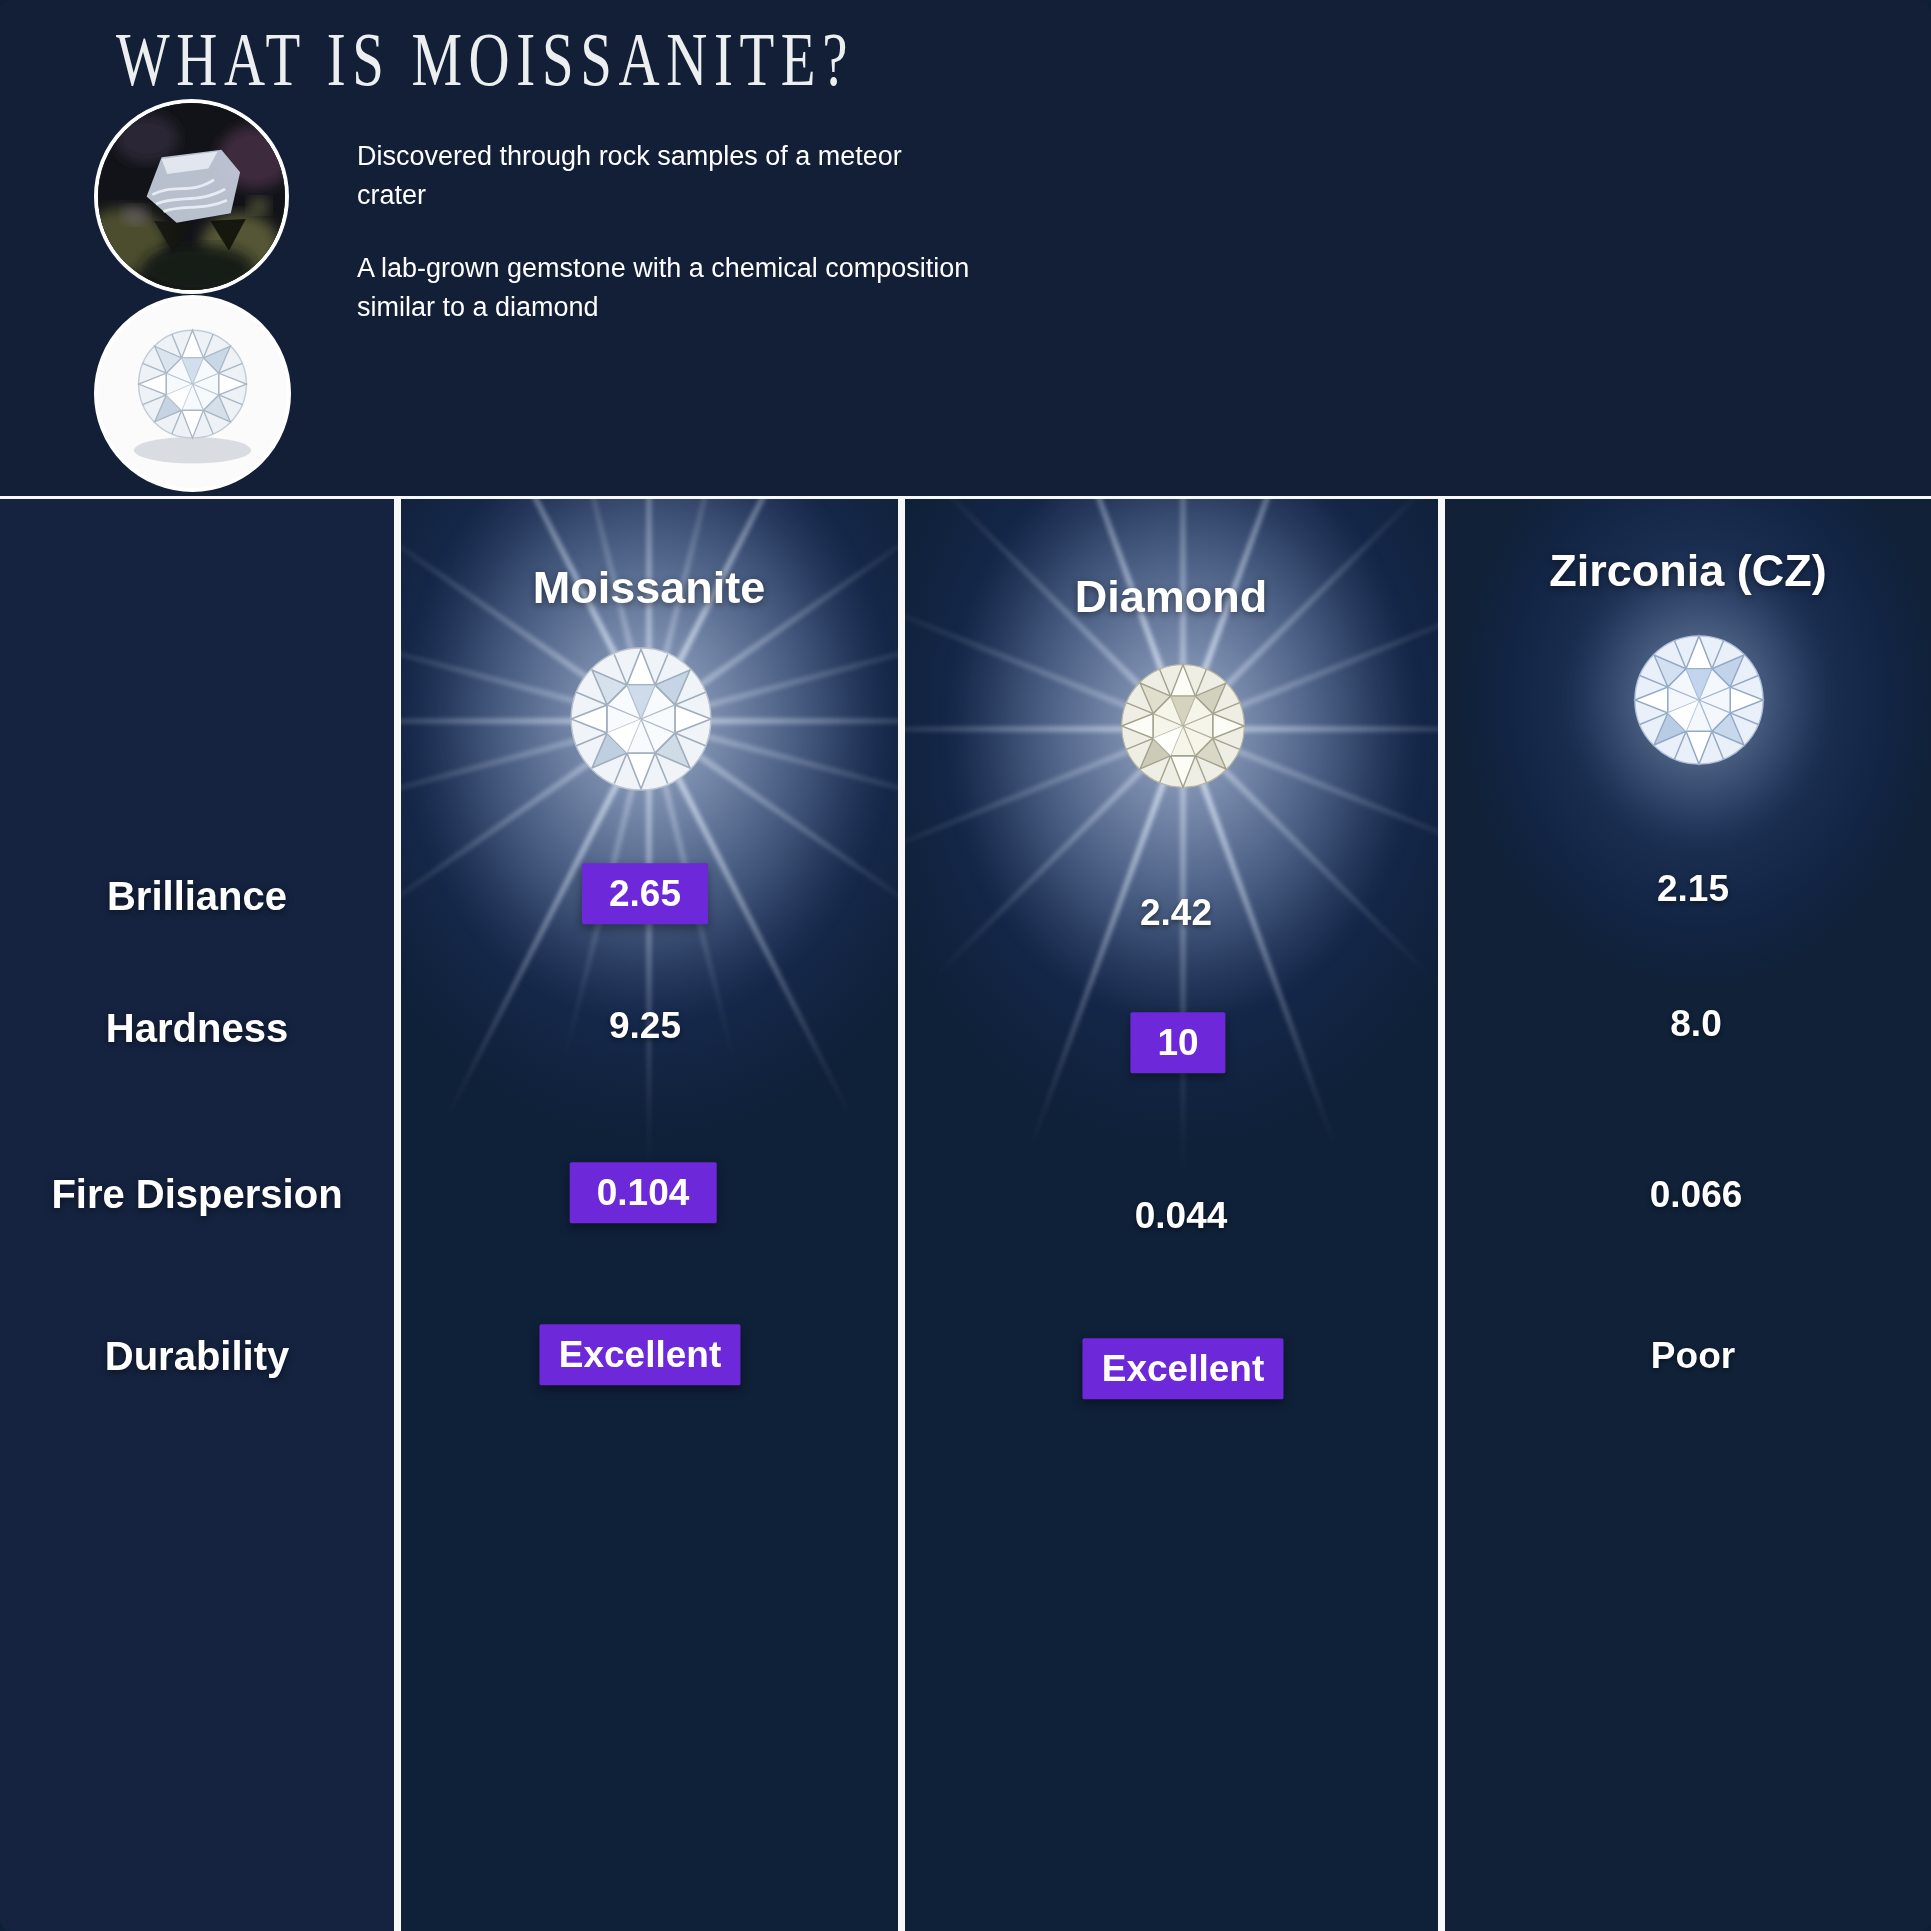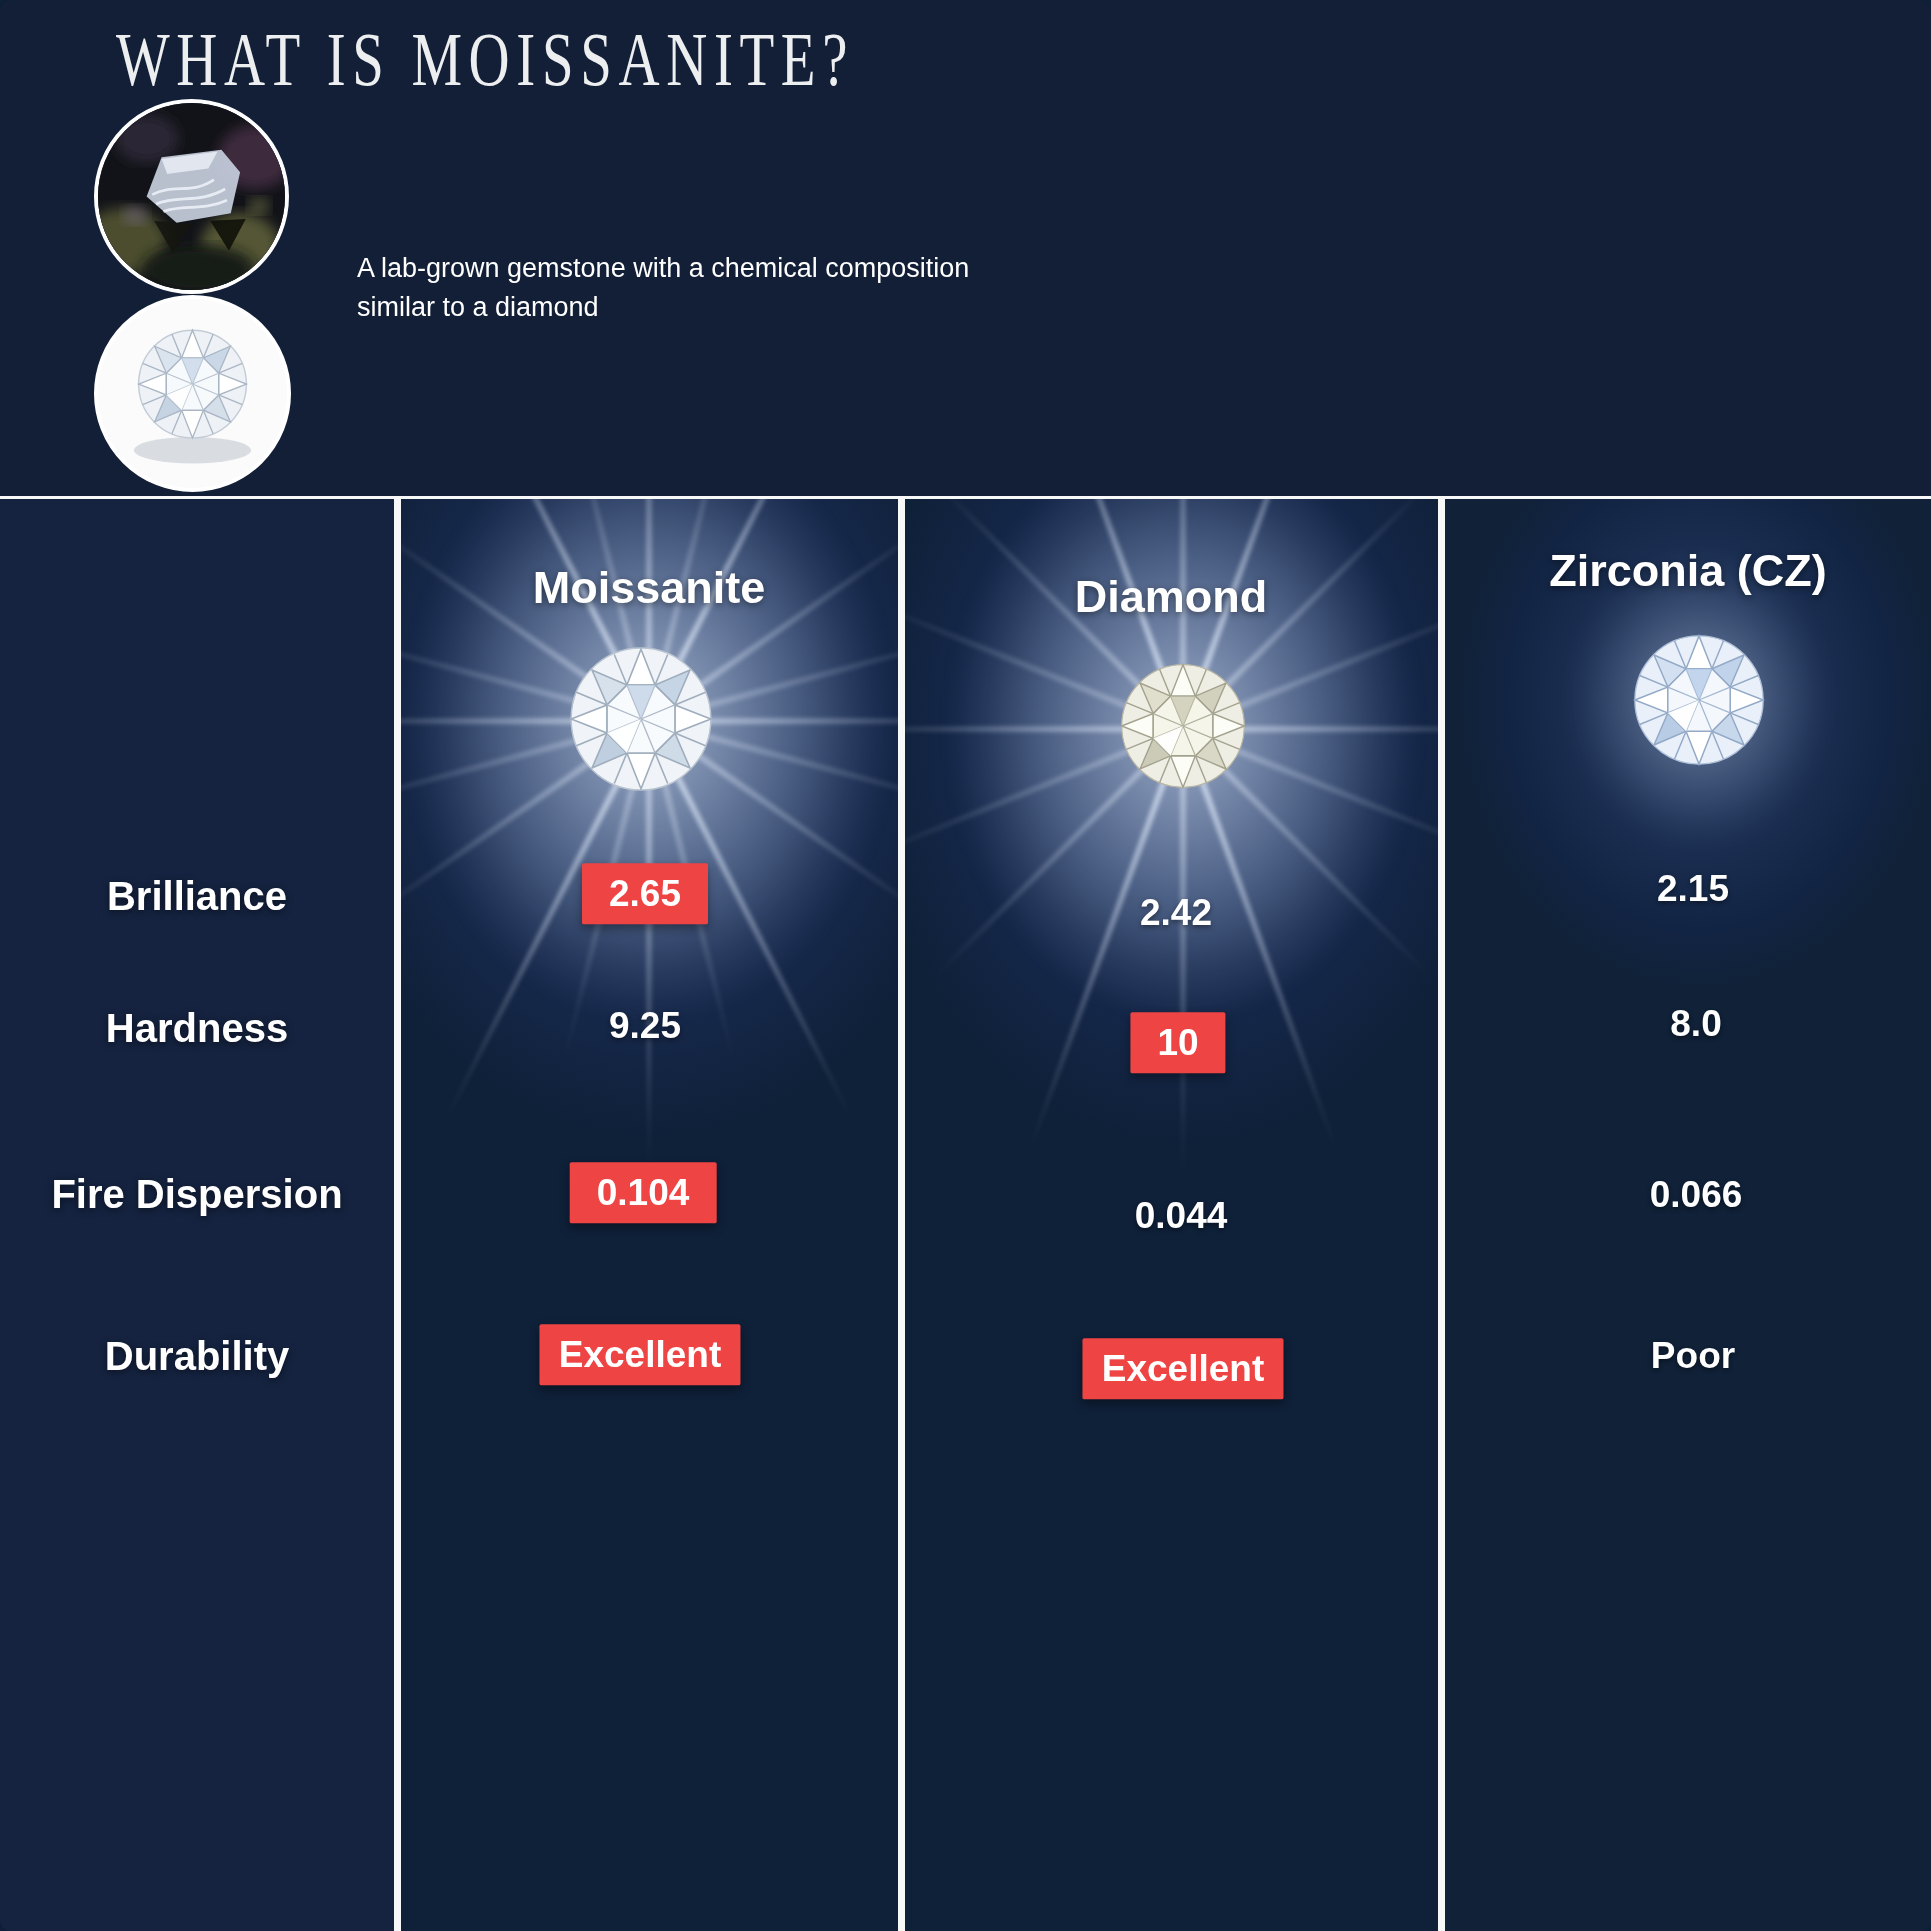--- a/index.html
+++ b/index.html
@@ -39,21 +39,21 @@
   .ray.long{top:-454px;height:908px;}
   .glowspot{position:absolute;border-radius:50%;transform:translate(-50%,-50%);filter:blur(7.7px);
        background:radial-gradient(closest-side,rgba(215,228,250,.6) 0%,rgba(170,190,225,.3) 45%,rgba(130,150,190,.12) 68%,rgba(130,150,190,0) 82%);}
 
   .hdr{position:absolute;transform:translate(-50%,-50%);color:#ffffff;font-size:45px;font-weight:bold;
        white-space:nowrap;z-index:8;text-shadow:0 1.9px 7.7px rgba(0,0,0,.45);}
   .rowlabel{position:absolute;transform:translate(-50%,-50%);color:#ffffff;font-size:40px;font-weight:bold;
        white-space:nowrap;z-index:8;text-shadow:0 2.9px 7.7px rgba(0,0,0,.5);}
   .cell{position:absolute;transform:translate(-50%,-50%);color:#ffffff;font-size:37px;font-weight:bold;
        white-space:nowrap;z-index:8;text-shadow:0 1.9px 5.8px rgba(0,0,0,.45);}
-  .cell.boxed{background:#ef4444;padding:9.7px 27px;border-radius:1.9px;box-shadow:0 3.9px 9.7px rgba(0,0,0,.35);text-shadow:none;}
+  .cell.boxed{background:#6d28d9;padding:9.7px 27px;border-radius:1.9px;box-shadow:0 3.9px 9.7px rgba(0,0,0,.35);text-shadow:none;}
   .cell.boxed.wide{padding:9.7px 19.3px;}
 
   .gemwrap{position:absolute;transform:translate(-50%,-50%);z-index:7;}
   .gemwrap svg{display:block;}
 </style>
 </head>
 <body>
 
 <div class="canvas">
 
@@ -117,20 +117,21 @@
               <line x1="48.5" y1="32.3" x2="60" y2="60"></line>
             <line x1="71.5" y1="32.3" x2="60" y2="60"></line>
               <line x1="87.7" y1="48.5" x2="60" y2="60"></line>
           </g>
           <polygon points="60,60 71.5,32.3 48.5,32.3" fill="#c2d2e4" opacity="0.7"></polygon>
           <polygon points="60,60 32.3,71.5 48.5,87.7" fill="#ffffff" opacity="0.8"></polygon>
         </g>
       </svg>
     </div>
 
+    <p class="bullet b1">Discovered through rock samples of a meteor crater</p>
     <p class="bullet b2">A lab-grown gemstone with a chemical composition similar to a diamond</p>
   </section>
 
   <section class="table">
 
     <div class="colbg c2">
       <div class="glowspot" style="left:248px;top:222px;width:599px;height:734px;"></div>
       <div class="rays" style="left:248px;top:222px;">
         <div class="ray long" style="transform:rotate(27deg);opacity:.9;"></div>
         <div class="ray long" style="transform:rotate(-27deg);opacity:.9;"></div>

